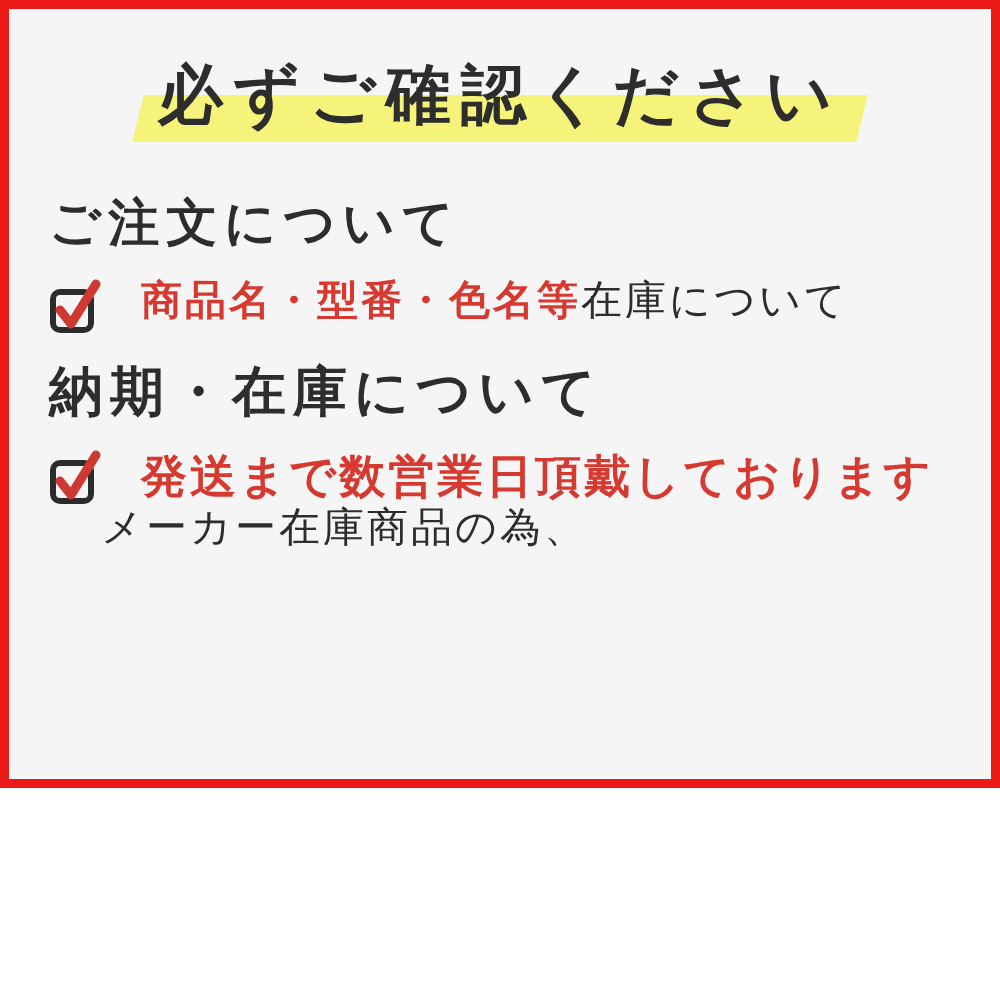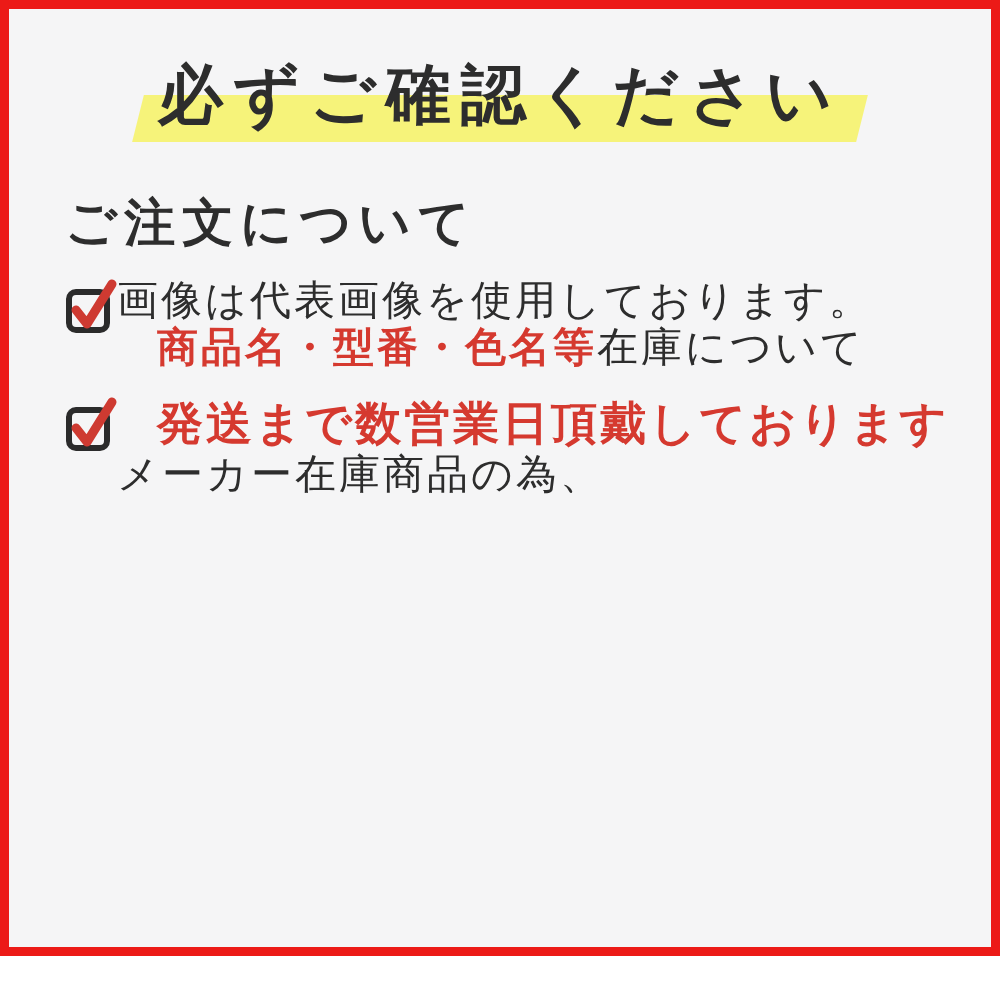--- a/index.html
+++ b/index.html
@@ -4,21 +4,21 @@
 <style>
   html,body{margin:0;padding:0;}
   body{
     width:1000px;height:1000px;
     background:#ffffff;
     font-family:"Liberation Serif","DejaVu Serif",serif;
     overflow:hidden;
   }
   .frame{
     box-sizing:border-box;
-    width:1000px;height:956px;
+    width:1000px;height:788px;
     border:9px solid #ec1a17;
     background:#f5f5f6;
     position:relative;
     overflow:hidden;
   }
   
   .title-wrap{
     position:relative;
     margin-top:38px;
     height:100px;
@@ -35,21 +35,21 @@
     position:relative;
     margin:0;
     font-size:65px;
     line-height:96px;
     font-weight:700;
     letter-spacing:10px;
     color:#2d2d2d;
     z-index:1;
   }
   
-  .content{ padding:0 40px 0 56px; }
+  .content{ padding:0 40px 0 40px; }
   .heading{
     margin:46px 0 0 0;
     font-size:51px;
     line-height:60px;
     font-weight:700;
     letter-spacing:7px;
     color:#2d2d2d;
   }
   .heading.second{ margin-top:26px; font-size:54px; line-height:64px; }
   .item{
@@ -101,32 +101,30 @@
 
       <div class="item">
         <span class="check">
           <svg width="50" height="56" viewBox="0 0 50 56" aria-hidden="true">
             <rect x="4" y="14" width="38" height="38" rx="7" fill="none" stroke="#2b2b2b" stroke-width="6"></rect>
             <path d="M11 32 L22 46 L47 6" fill="none" stroke="#ce3a31" stroke-width="9" stroke-linecap="round" stroke-linejoin="round"></path>
           </svg>
         </span>
         <div class="lines">
           <div class="line">
-            <span class="seg-black">画像は代表画像を使用しております。</span>
-          </div>
-          <div class="line">
             <span class="seg-red">商品名・型番・色名等</span><span class="seg-black">在庫について</span>
           </div>
         </div>
       </div>
 
 
     </section>
 
     <section>
+      <h2 class="heading second">納期・在庫について</h2>
 
       <div class="item">
         <span class="check">
           <svg width="50" height="56" viewBox="0 0 50 56" aria-hidden="true">
             <rect x="4" y="14" width="38" height="38" rx="7" fill="none" stroke="#2b2b2b" stroke-width="6"></rect>
             <path d="M11 32 L22 46 L47 6" fill="none" stroke="#ce3a31" stroke-width="9" stroke-linecap="round" stroke-linejoin="round"></path>
           </svg>
         </span>
         <div class="lines">
           <div class="line big-red">

